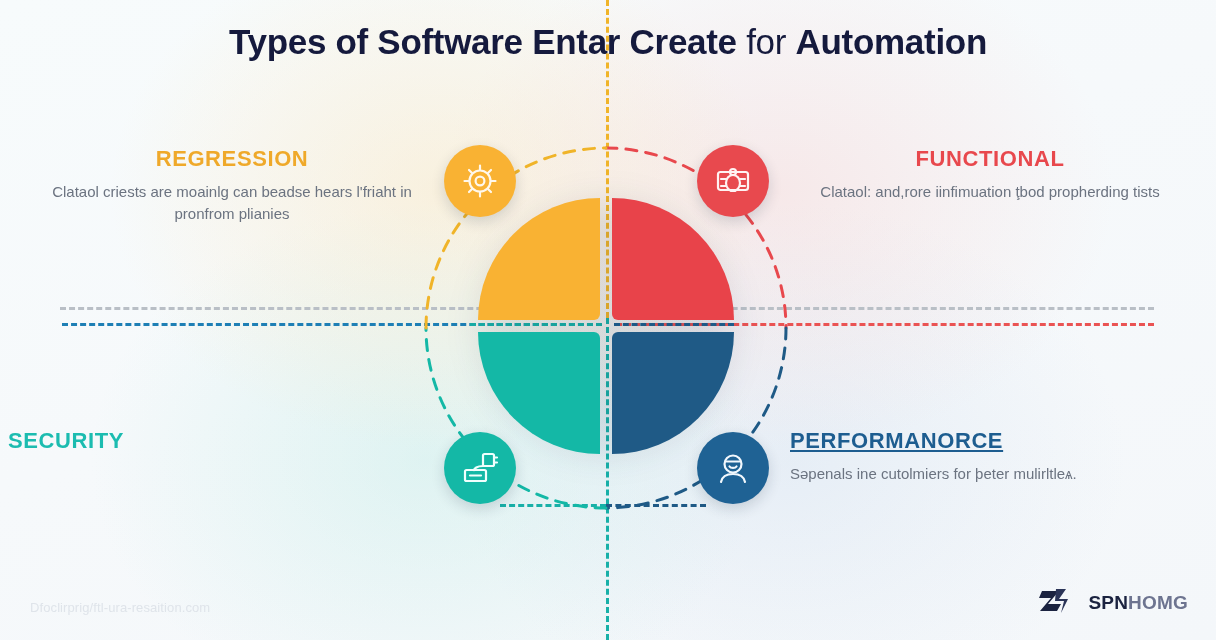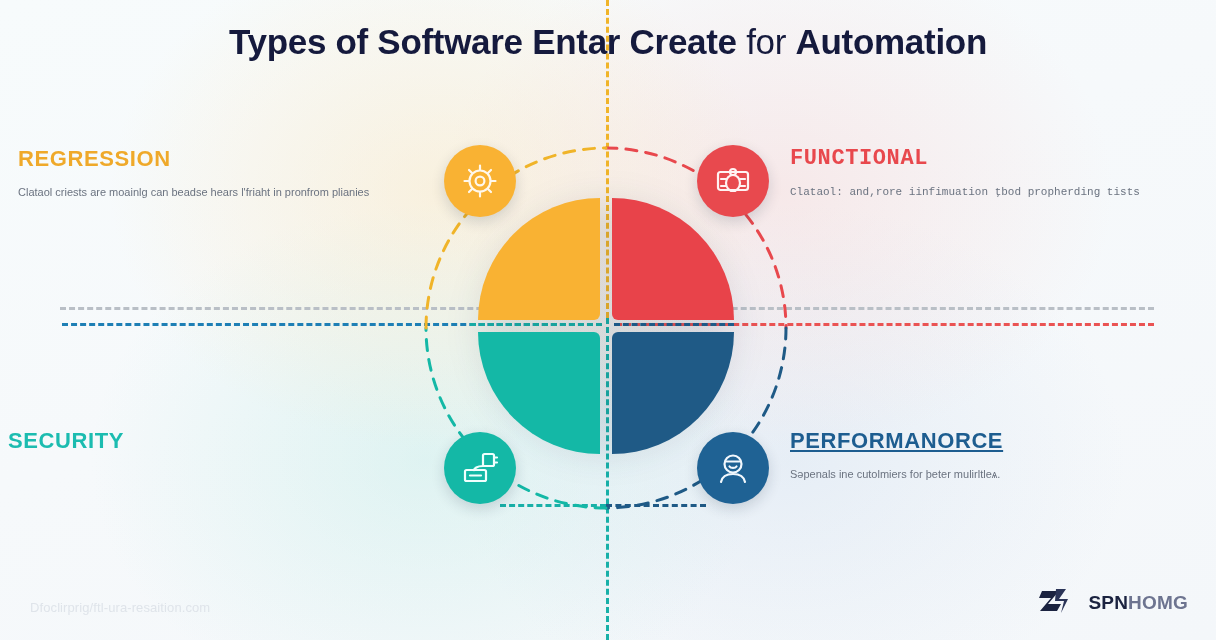--- a/index.html
+++ b/index.html
@@ -165,33 +165,33 @@
   
   .quad { position: absolute; }
   .quad .label {
     font-size: 22px;
     font-weight: 700;
     letter-spacing: 0.6px;
     line-height: 26px;
     margin: 0 0 9px 0;
   }
   .quad .desc {
-    font-size: 11px;
+    font-size: 15px;
     line-height: 22px;
     color: #6b7380;
     margin: 0;
   }
 
   .q-regression {
-    left: 18px; top: 146px; width: 404px; text-align: left;
+    left: 30px; top: 146px; width: 404px; text-align: center;
   }
   .q-regression .label { color: #efa92a; }
 
   .q-functional {
-    left: 790px; top: 146px; width: 400px; text-align: left; font-family: Liberation Mono, monospace;
+    left: 790px; top: 146px; width: 400px; text-align: center;
   }
   .q-functional .label { color: #e8484d; }
 
   .q-security {
     left: 8px; top: 428px; width: 400px; 
   }
   .q-security .label { color: #1cbcb0; }
 
   .q-performance {
     left: 790px; top: 428px; width: 400px; text-align: left;

